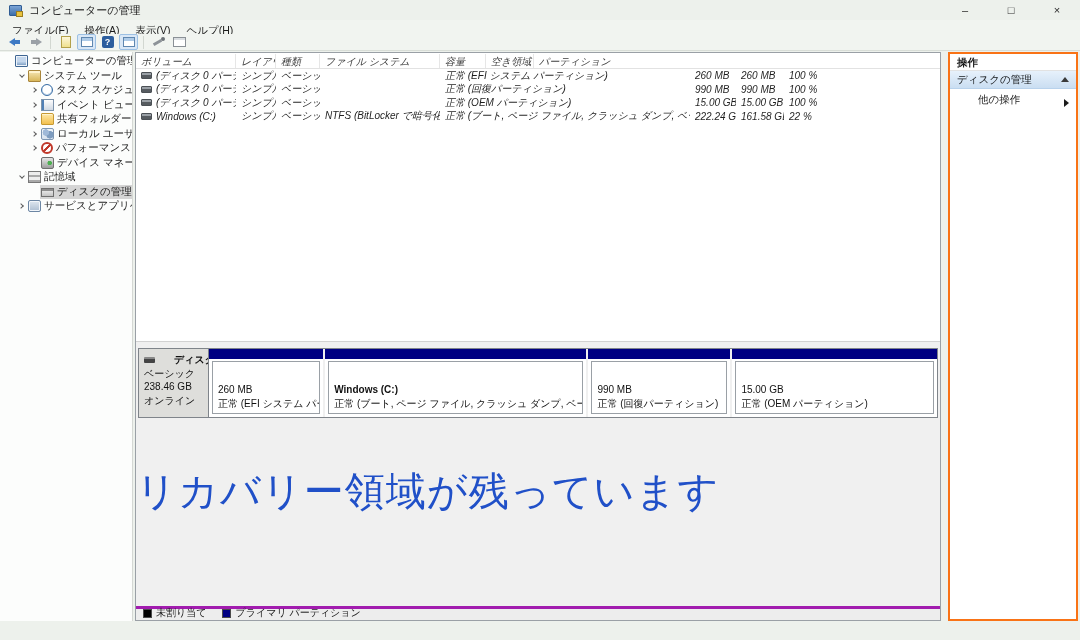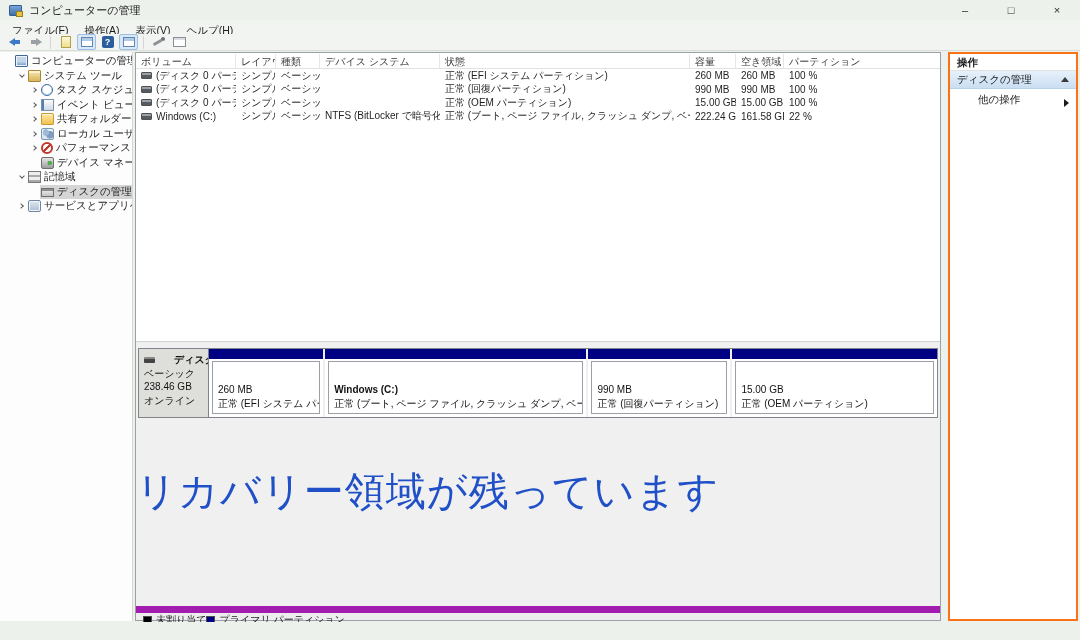--- a/index.html
+++ b/index.html
@@ -57,21 +57,21 @@
   .i-folder{background:linear-gradient(#ffe9a8,#f2c04e);border:1px solid #c79a33;border-radius:1px 2px 1px 1px;box-shadow:inset 0 1px 0 #fff4cf;}
   .i-users{background:radial-gradient(circle at 35% 35%,#9fb9d8 3px,transparent 3.5px),radial-gradient(circle at 72% 58%,#7d9cbf 3.5px,transparent 4px),linear-gradient(#eef3f8,#d7e2ee);border:1px solid #7e97b3;border-radius:2px;}
   .i-perf{border-radius:50%;width:12px;background:linear-gradient(135deg,transparent 42%,#c0392b 42%,#c0392b 58%,transparent 58%),#fff;border:2px solid #c0392b;}
   .i-device{background:radial-gradient(circle at 70% 50%,#4caf50 2px,transparent 2.5px),linear-gradient(#e6e6e6,#9c9c9c);border:1px solid #6f6f6f;border-radius:2px;}
   .i-storage{background:linear-gradient(#ededed 0 3px,#a9a9a9 3px 5px,#ededed 5px 8px,#a9a9a9 8px 10px,#ededed 10px);border:1px solid #787878;}
   .i-disk{background:linear-gradient(#f2f2f2,#c4c4c4);border:1px solid #6f6f6f;box-shadow:inset 0 2px 0 #8e8e8e;height:9px;margin-top:2px;}
   .i-services{background:linear-gradient(#dfe7ef,#aebfd2);border:1px solid #6c86a3;border-radius:2px;box-shadow:inset 0 0 0 1px #f2f6fa;}
 
   
   .main{position:absolute;left:135px;top:52px;width:806px;height:569px;background:#fff;border:1px solid #9aa0a6;}
-  .listview{position:absolute;left:0;top:0;right:0;height:212px;background:#fff;overflow:hidden;}
+  .listview{position:absolute;left:0;top:0;right:0;height:212px;background:#fff;overflow:hidden;font-style:italic;}
   .grid-h{display:flex;height:15px;margin-top:1px;border-bottom:1px solid #e2e2e2;}
   .hc{padding:1px 0 0 5px;font-size:10px;color:#3a3a3a;border-right:1px solid #e6e6e6;white-space:nowrap;overflow:hidden;}
   .grid-r{display:flex;height:13.5px;align-items:center;}
   .cell{padding-left:5px;font-size:10px;color:#1f1f1f;white-space:nowrap;overflow:hidden;height:100%;display:flex;align-items:center;}
   .c0{width:100px;}.c1{width:40px;}.c2{width:44px;}.c3{width:120px;}.c4{width:250px;}.c5{width:46px;}.c6{width:48px;}.c7{flex:1;border-right:none;}
   .vol-ico{display:inline-block;width:11px;height:7px;background:linear-gradient(#9aa0a6 0 2px,#565b60 2px);border:1px solid #4c5156;border-radius:1px;margin-right:4px;flex:none;}
 
   .graph{position:absolute;left:0;top:288px;right:0;bottom:14px;background:#f0f0f0;border-top:1px solid #d2d2d2;}
   .diskrow{position:absolute;left:2px;top:6px;right:2px;height:70px;border:1px solid #7f848a;display:flex;background:#fff;}
   .dinfo{width:70px;flex:none;background:#dededb;border-right:1px solid #7f848a;padding:4px 5px 0 5px;font-size:10px;line-height:13.5px;color:#111;white-space:nowrap;overflow:hidden;}
@@ -80,22 +80,22 @@
   .parts{flex:1;display:flex;overflow:hidden;}
   .part{position:relative;border-left:2px solid #f0f0f0;}
   .part:first-child{border-left:none;}
   .band{height:10px;}
   .pbody{position:absolute;left:3px;right:3px;top:12px;bottom:3px;border:1px solid #9aa0a6;background:#fff;
     padding:2px 5px 3px 5px;display:flex;flex-direction:column;justify-content:flex-end;
     font-size:10px;line-height:13.5px;color:#111;overflow:hidden;white-space:nowrap;}
   .ptitle{font-weight:bold;}
   .overlay{position:absolute;left:0;right:0;top:122px;text-align:left;font-size:40px;font-weight:500;letter-spacing:1px;white-space:nowrap;}
 
-  .legendbar{position:absolute;left:0;right:0;bottom:0;height:14px;background:#ededed;border-top:7px solid #a21caf;
-    display:flex;align-items:flex-start;padding-left:7px;}
+  .legendbar{position:absolute;left:0;right:0;bottom:0;height:14px;background:#ededed;border-top:3px solid #a21caf;
+    display:flex;align-items:flex-end;padding-left:7px;gap:16px;}
   .litem{display:flex;align-items:center;font-size:10px;color:#1c1c1c;white-space:nowrap;}
   .lsq{width:9px;height:9px;border:1px solid #4a4a4a;margin-right:4px;flex:none;}
 
   
   .actions{position:absolute;left:948px;top:52px;width:130px;height:569px;background:#fff;border:2px solid #f97316;}
   .ahead{height:17px;line-height:17px;padding-left:7px;font-size:10.5px;font-weight:bold;color:#1b1b1b;border-bottom:1px solid #e2e2e2;}
   .agroup{height:18px;display:flex;align-items:center;justify-content:space-between;padding:0 7px;
     background:linear-gradient(#e7f1fb,#cadef2);border-bottom:1px solid #b8d2ec;font-size:10.5px;color:#15181b;}
   .acaret-up{width:0;height:0;border-left:4px solid transparent;border-right:4px solid transparent;border-bottom:5px solid #3a3a3a;}
   .amore{height:18px;display:flex;align-items:flex-end;justify-content:space-between;padding:0 7px 0 28px;font-size:10.5px;color:#1b1b1b;}
@@ -249,22 +249,21 @@
         </span>
       </div>
     </div>
 
   <div class="main">
     <div class="listview" id="listview">
         <div class="grid-h">
           <span class="hc c0">ボリューム</span>
           <span class="hc c1">レイアウト</span>
           <span class="hc c2">種類</span>
-          <span class="hc c3">デバイス システム</span>
-          <span class="hc c4">状態</span>
+          <span class="hc c3">ファイル システム</span>
           <span class="hc c5">容量</span>
           <span class="hc c6">空き領域</span>
           <span class="hc c7">パーティション</span>
         </div>
         <div class="grid-r">
           <span class="cell c0">
             <span class="vol-ico"></span>
             <span>(ディスク 0 パーティション 1)</span>
           </span>
           <span class="cell c1">

